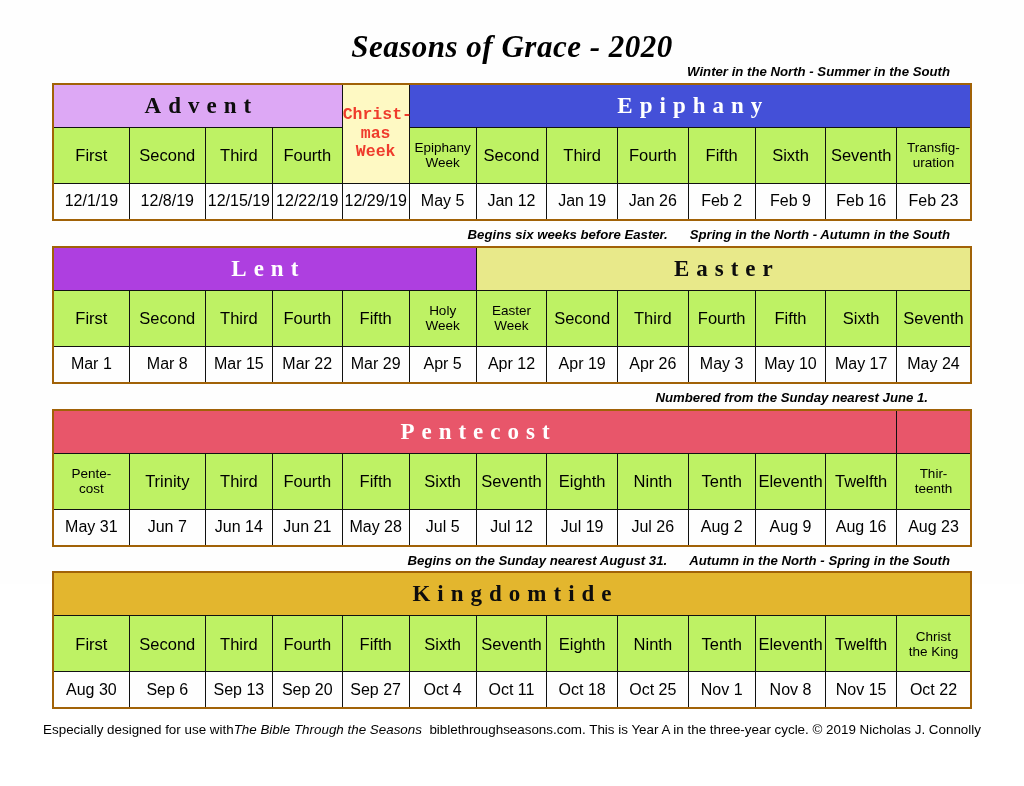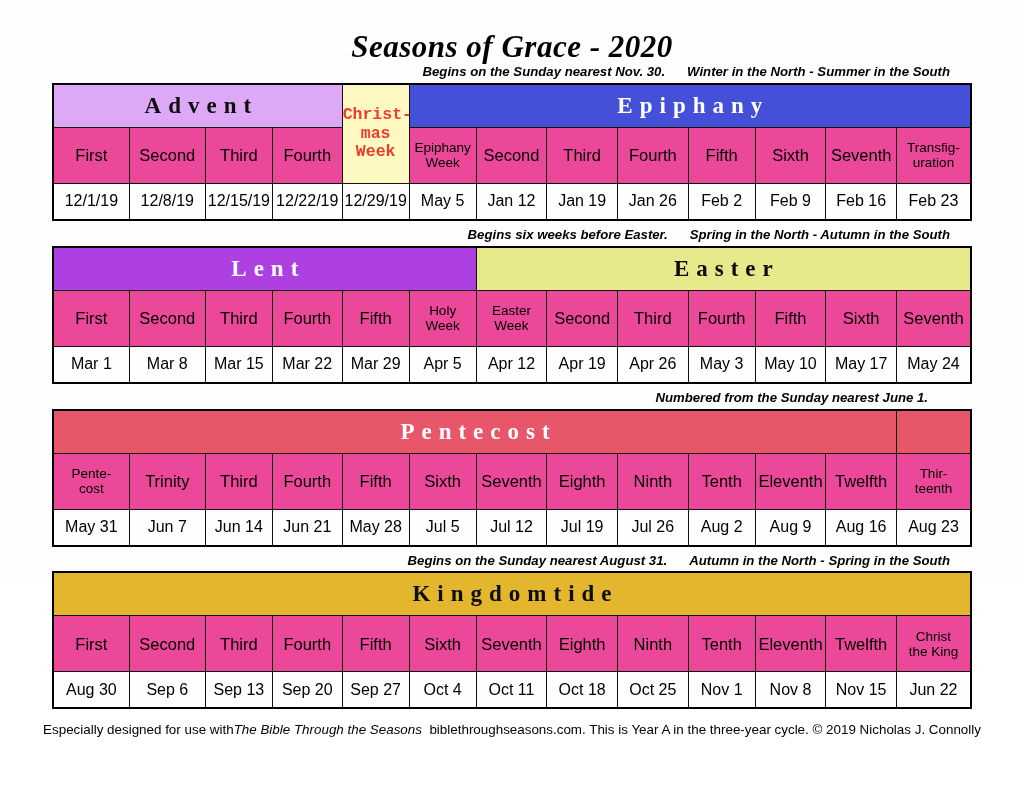--- a/index.html
+++ b/index.html
@@ -51,21 +51,21 @@
     line-height: 1.2;
     padding-bottom: 3px;
     padding-right: 22px;
   }
   .caption-row .cap-a { margin-right: 22px; }
 
   table.cal {
     width: 920px;
     border-collapse: collapse;
     table-layout: fixed;
-    border: 2px solid #000000;
+    border: 2px solid #a16207;
   }
   table.cal td {
     border: 1px solid #111;
     text-align: center;
     vertical-align: middle;
     padding: 0;
   }
 
   
   .banner {
@@ -77,21 +77,21 @@
     text-indent: 7px;
   }
   .banner.dark-text { color: #0d0d0d; }
   .banner.light-text { color: #ffffff; }
 
   
   .namecell {
     font-size: 16.5px;
     height: 55px;
     line-height: 1.12;
-    background: #ec4899;
+    background: #bef264;
   }
   .namecell.small { font-size: 13.5px; }
   .namecell.xmas {
     color: #ef3b2c;
     font-weight: bold;
     font-size: 16.5px;
   }
 
   
   .datecell {
@@ -117,21 +117,20 @@
 </head>
 <body>
 
 <div id="page">
 
   <div class="title">Seasons of Grace - 2020</div>
 
   <div id="sections-host">
       <div class="section">
         <div class="caption-row">
-          <span class="cap-a">Begins on the Sunday nearest Nov. 30.</span>
           <span>Winter in the North - Summer in the South</span>
         </div>
         <table class="cal">
           <colgroup>
             <col style="width: 8.3%;">
             <col style="width: 8.3%;">
             <col style="width: 7.3%;">
             <col style="width: 7.6%;">
             <col style="width: 7.3%;">
             <col style="width: 7.3%;">
@@ -353,21 +352,21 @@
               <td class="datecell">Sep 13</td>
               <td class="datecell">Sep 20</td>
               <td class="datecell">Sep 27</td>
               <td class="datecell">Oct 4</td>
               <td class="datecell">Oct 11</td>
               <td class="datecell">Oct 18</td>
               <td class="datecell">Oct 25</td>
               <td class="datecell">Nov 1</td>
               <td class="datecell">Nov 8</td>
               <td class="datecell">Nov 15</td>
-              <td class="datecell">Jun 22</td>
+              <td class="datecell">Oct 22</td>
             </tr>
           </tbody>
         </table>
       </div>
     </div>
 
   <div class="footer">
     <span>Especially designed for use with</span><span class="it">The Bible Through the Seasons</span>&nbsp;
     <span>biblethroughseasons.com. This is Year A in the three-year cycle. © 2019 Nicholas J. Connolly</span>
   </div>

